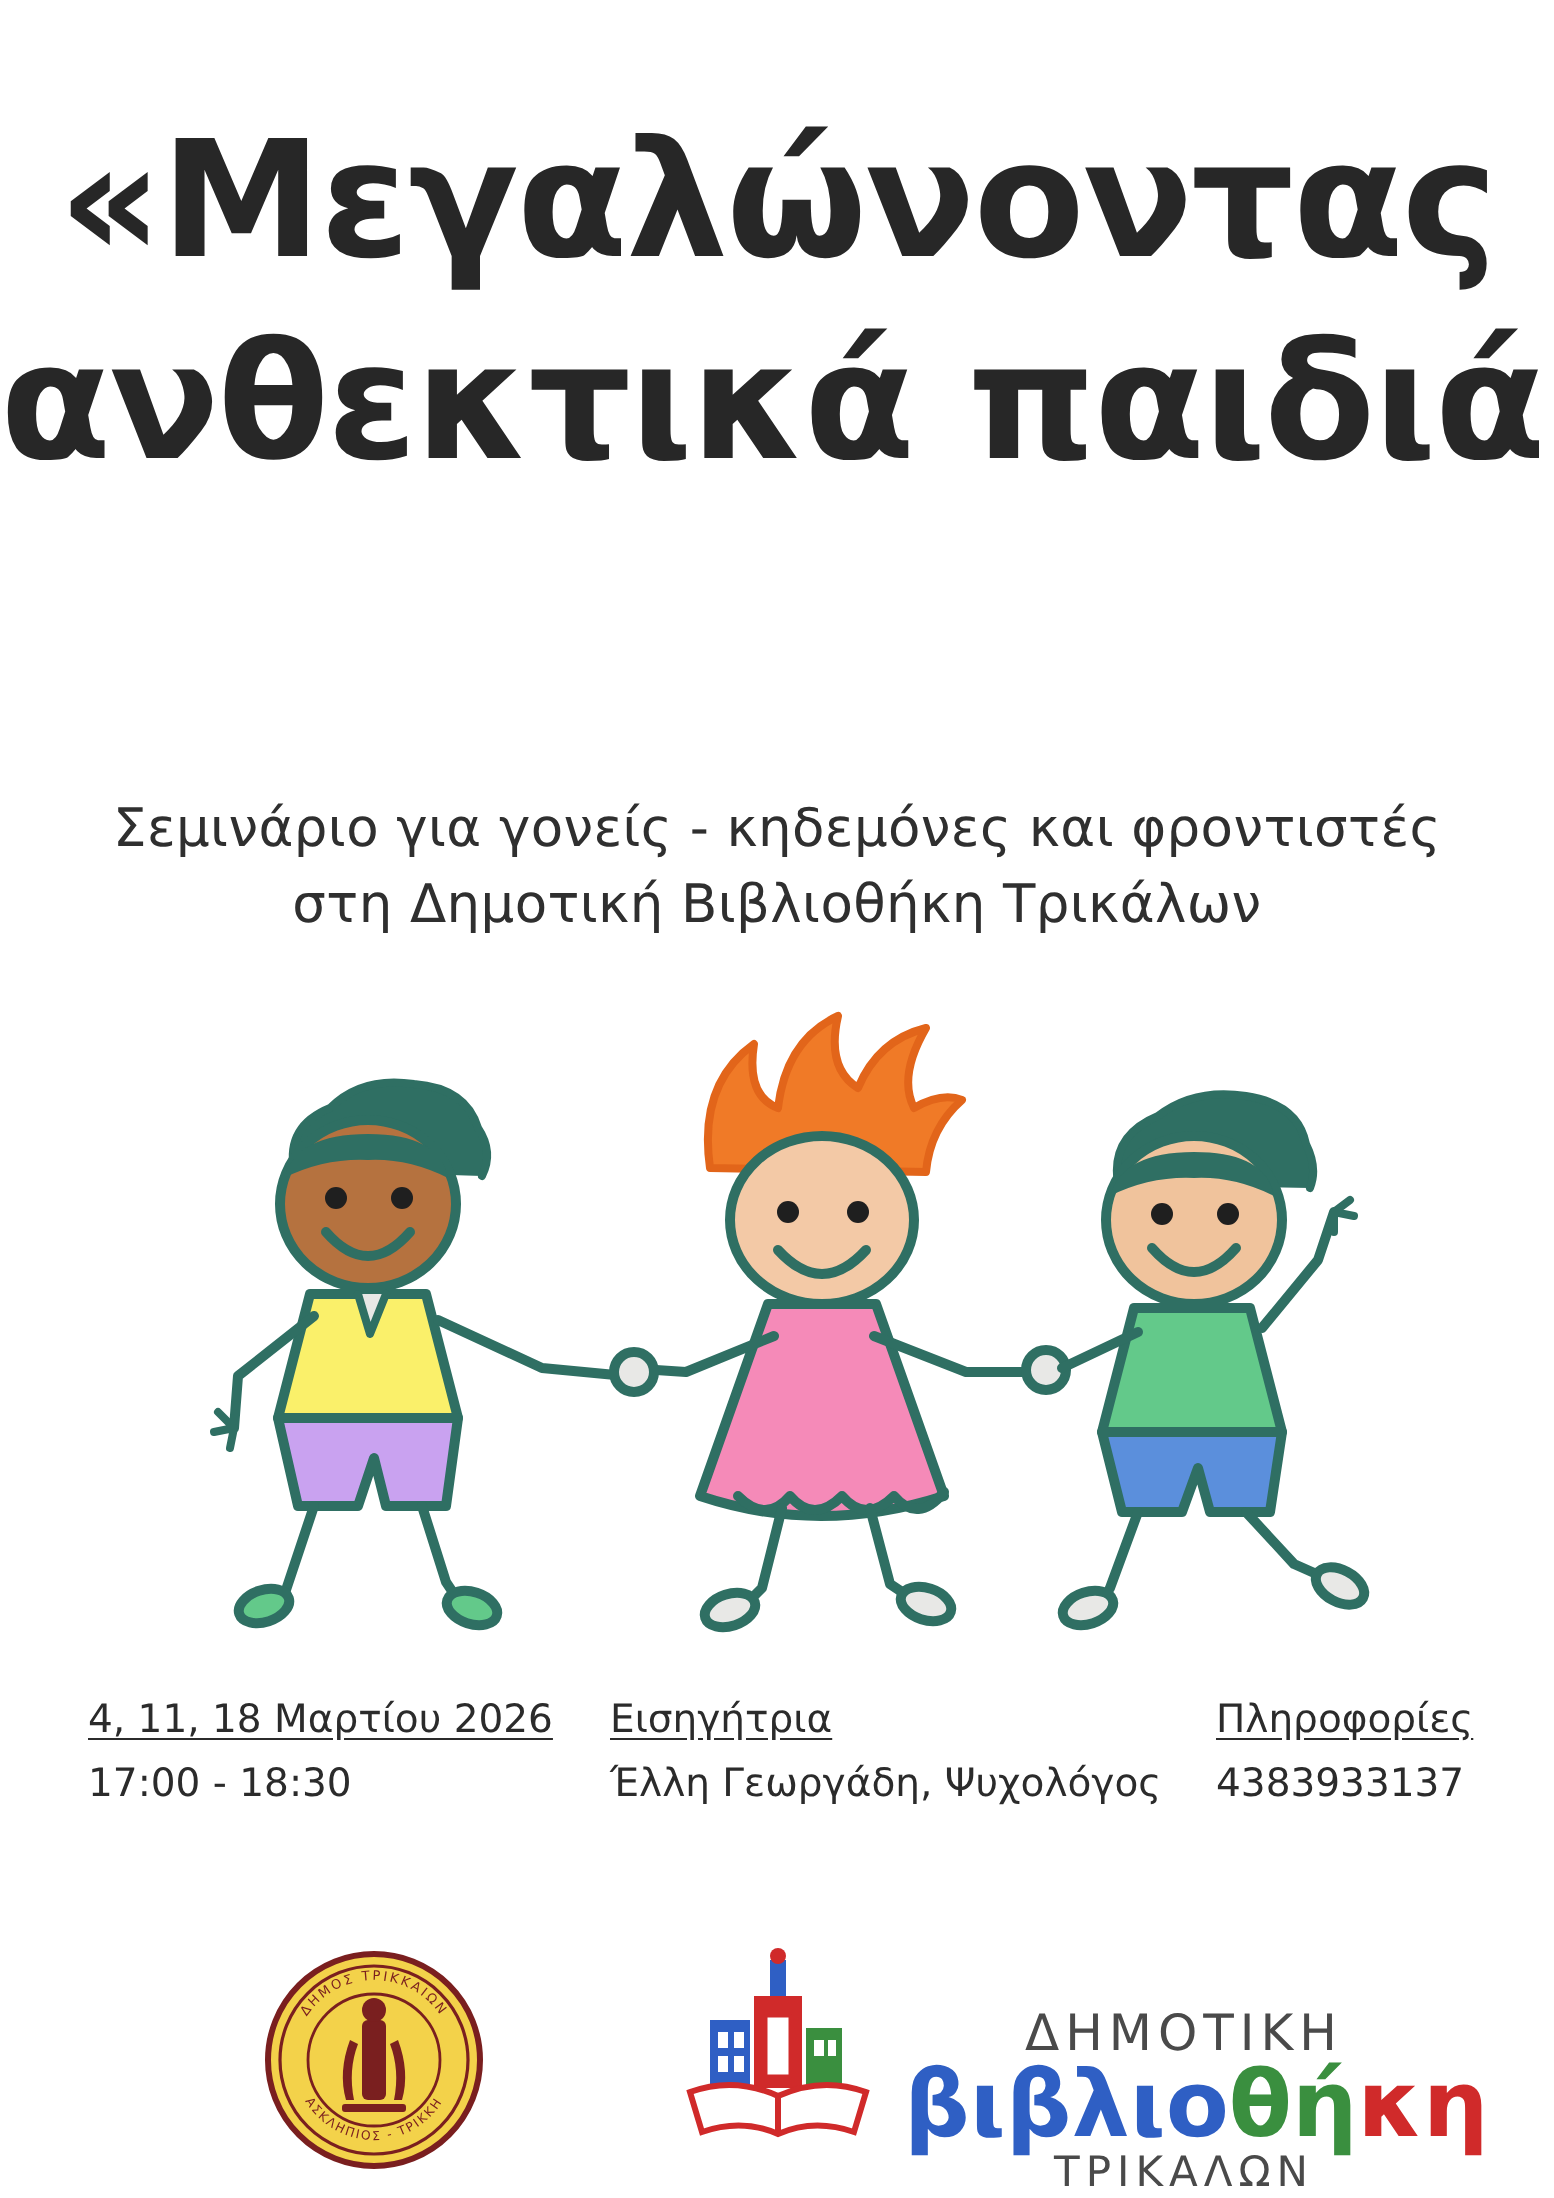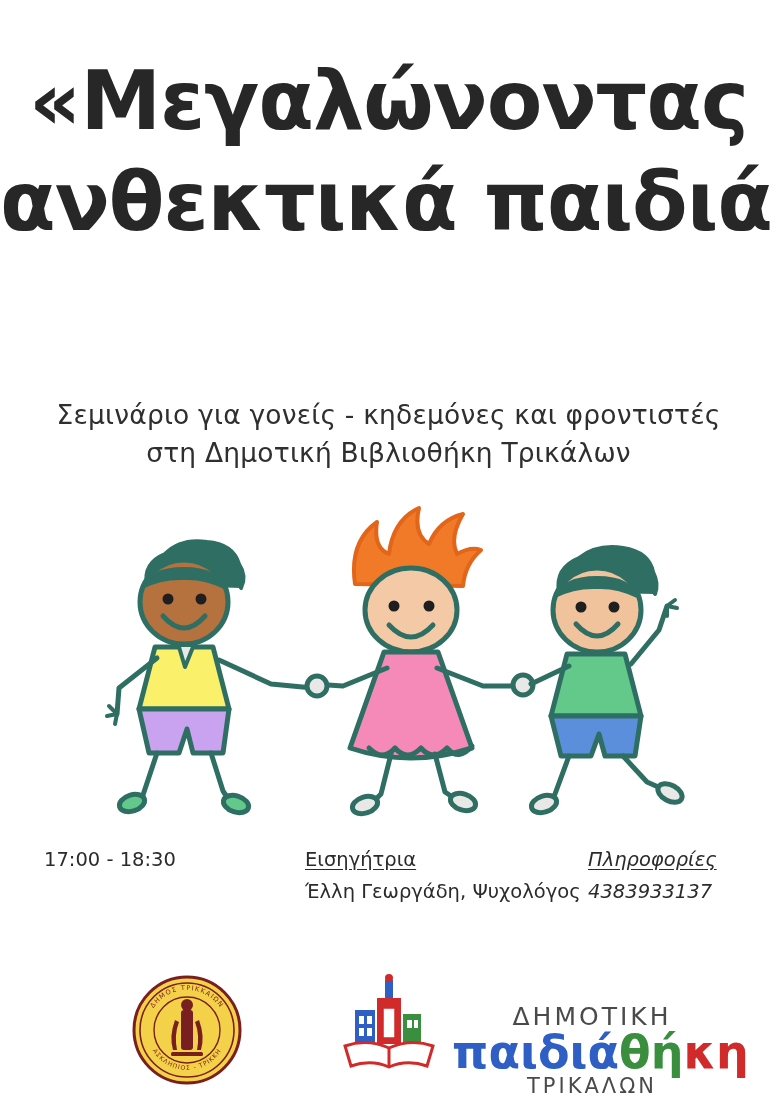--- a/index.html
+++ b/index.html
@@ -77,21 +77,21 @@
     left: 0;
     width: 777px;
     height: 90px;
   }
   .info-col {
     position: absolute;
     top: 0;
   }
   .info-col.c1 { left: 44px; }
   .info-col.c2 { left: 305px; }
-  .info-col.c3 { left: 588px; font-style: italic; }
+  .info-col.c3 { left: 608px; }
   .info-head {
     font-size: 19.5px;
     color: #2b2b2b;
     text-decoration: underline;
     text-underline-offset: 3px;
     margin-bottom: 9px;
     white-space: nowrap;
   }
   .info-sub {
     font-size: 19.5px;
@@ -241,20 +241,21 @@
         <path d="M530 264 l-14 38 l-6 10"></path>
         <path d="M584 264 l24 26 l18 8"></path>
         <ellipse cx="505" cy="312" rx="13" ry="8" fill="#e8e8e6" transform="rotate(-18 505 312)"></ellipse>
         <ellipse cx="631" cy="301" rx="13" ry="8" fill="#e8e8e6" transform="rotate(28 631 301)"></ellipse>
       </g>
     </svg>
   </div>
 
   <div class="info-row">
     <div class="info-col c1">
+      <div class="info-head">4, 11, 18 Μαρτίου 2026</div>
       <div class="info-sub">17:00 - 18:30</div>
     </div>
     <div class="info-col c2">
       <div class="info-head">Εισηγήτρια</div>
       <div class="info-sub">Έλλη Γεωργάδη, Ψυχολόγος</div>
     </div>
     <div class="info-col c3">
       <div class="info-head">Πληροφορίες</div>
       <div class="info-sub">4383933137</div>
     </div>
@@ -304,18 +305,18 @@
 
         <rect x="48" y="36" width="12" height="30" fill="#ffffff" stroke="#d02a2a" stroke-width="1.5"></rect>
 
         <path d="M10 74 q22 -8 44 2 q22 -10 44 -2 l-6 20 q-20 -7 -38 1 q-18 -8 -38 -1 z" fill="#ffffff" stroke="#d02a2a" stroke-width="3"></path>
         <path d="M54 76 l0 20" stroke="#d02a2a" stroke-width="3" fill="none"></path>
       </svg>
     </div>
 
     <div class="logo-wordmark">
       <div class="wm-top">ΔΗΜΟΤΙΚΗ</div>
-      <div class="wm-mid"><span class="a">παιδιά</span><span class="b">θή</span><span class="c">κη</span></div>
+      <div class="wm-mid"><span class="a">βιβλιο</span><span class="b">θή</span><span class="c">κη</span></div>
       <div class="wm-bot">ΤΡΙΚΑΛΩΝ</div>
     </div>
 
   </div>
 </div>
 
 </body></html>

